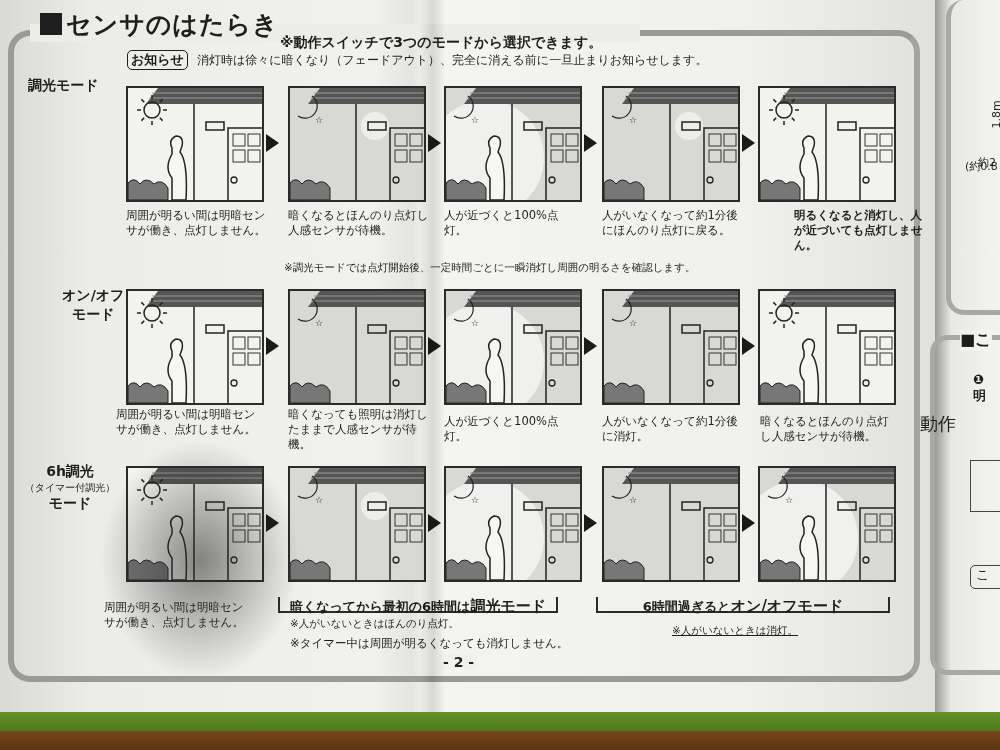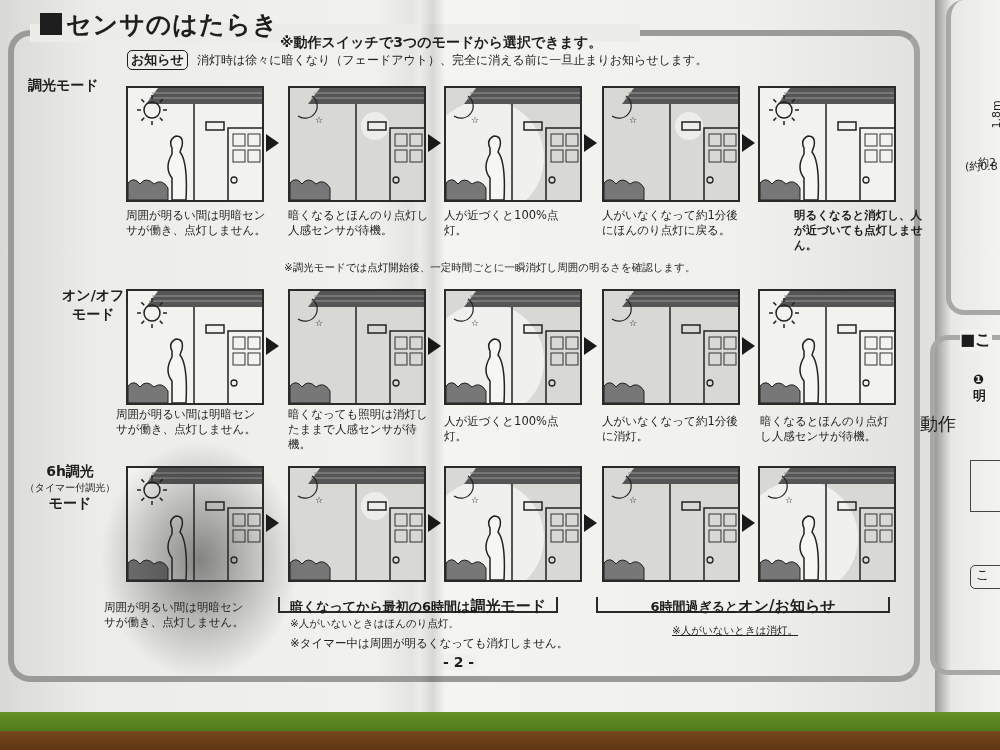--- a/index.html
+++ b/index.html
@@ -395,21 +395,21 @@
 <div class="desc" style="left:444px;top:414px;width:130px;">人が近づくと100%点灯。</div>
 <div class="desc" style="left:602px;top:414px;width:140px;">人がいなくなって約1分後に消灯。</div>
 <div class="desc" style="left:760px;top:414px;width:140px;">暗くなるとほんのり点灯し人感センサが待機。</div>
 
 <div class="desc" style="left:104px;top:600px;">周囲が明るい間は明暗センサが働き、点灯しません。</div>
 
 <div class="bracket" style="left:278px;top:597px;width:276px;">
   <span>暗くなってから最初の6時間は</span><span class="b">調光モード</span>
 </div>
 <div class="bracket" style="left:596px;top:597px;width:290px;">
-  <span>6時間過ぎると</span><span class="b">オン/お知らせ</span>
+  <span>6時間過ぎると</span><span class="b">オン/オフモード</span>
 </div>
 <div class="footnote" style="left:290px;top:617px;">※人がいないときはほんのり点灯。</div>
 <div class="footnote" style="left:290px;top:636px;font-size:11.5px;">※タイマー中は周囲が明るくなっても消灯しません。</div>
 <div class="footnote" style="left:672px;top:624px;text-decoration:underline;">※人がいないときは消灯。</div>
 
 <div class="page-num">- 2 -</div>
 
 <div class="side-frame" style="left:946px;top:0;width:80px;height:310px;border-top:none;"></div>
 <div class="side-frag" style="left:982px;top:108px;transform:rotate(-90deg);">1.8m</div>
 <div class="side-frag" style="left:978px;top:155px;">約2</div>

